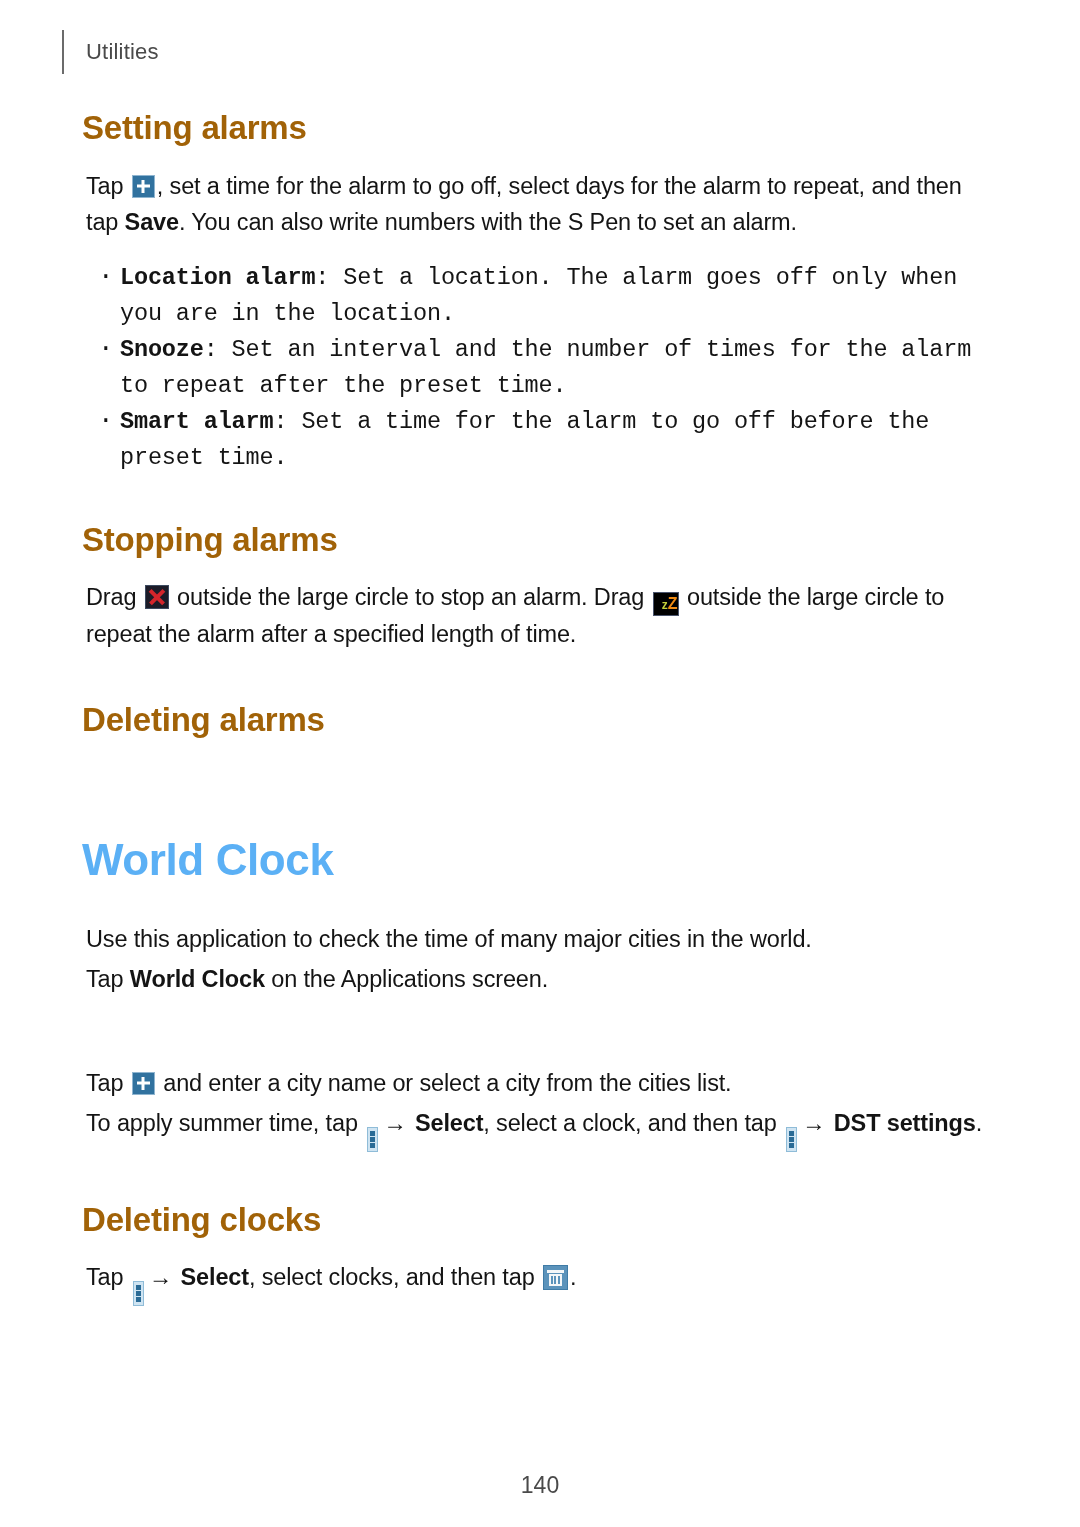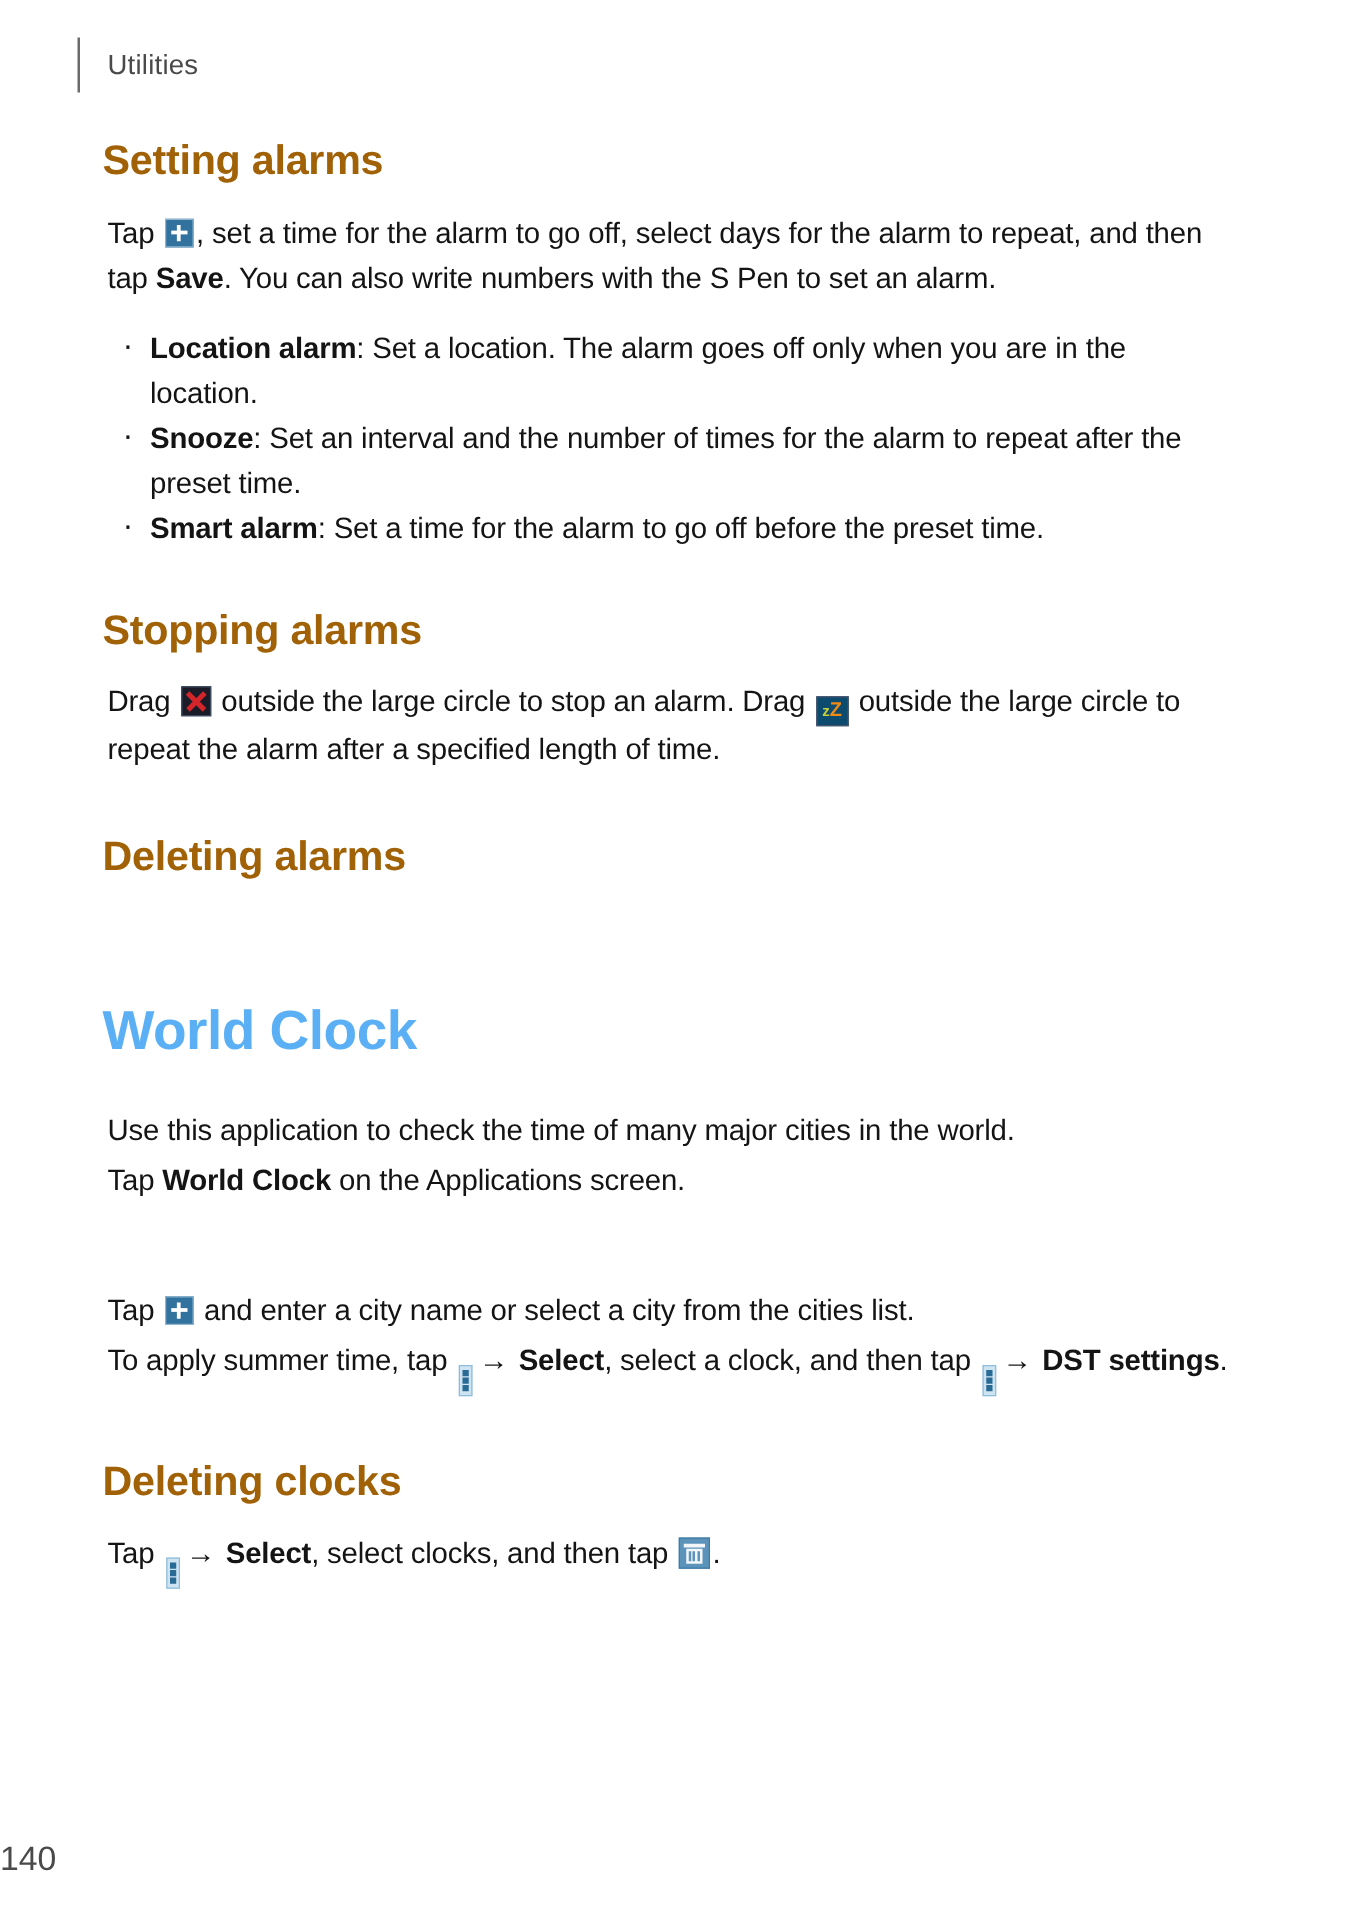--- a/index.html
+++ b/index.html
@@ -76,20 +76,21 @@
     line-height: 36px;
     margin: 4px;
     color: #141414;
     letter-spacing: -0.15px;
   }
 
   .bullets {
     margin: 0;
     padding: 0;
     list-style: none;
+    font-family: Liberation Mono, monospace;
   }
   .bullets li {
     position: relative;
     padding-left: 38px;
     font-size: 23.5px;
     line-height: 36px;
     color: #141414;
     letter-spacing: -0.15px;
   }
   .bullets li::before {
@@ -162,28 +163,28 @@
     width: 19px; height: 3.5px;
     background: #d4252b;
   }
   .icon-stop::before { transform: translate(-50%,-50%) rotate(45deg); }
   .icon-stop::after  { transform: translate(-50%,-50%) rotate(-45deg); }
 
   
   .icon-snooze {
     width: 26px;
     height: 24px;
-    background: #0c4a6e;
+    background: #000000;
     border: 1px solid #49536b;
     box-sizing: border-box;
     margin: 0 2px;
     font-family: "Liberation Sans", sans-serif;
     font-weight: bold;
     line-height: 22px;
-    text-align: center;
+    text-align: right;
     font-size: 13px;
     letter-spacing: 0px;
   }
   .icon-snooze .z1 { color: #c3cf3a; font-size: 12px; }
   .icon-snooze .z2 { color: #ef8a14; font-size: 16px; }
 
   
   .icon-menu {
     width: 11px;
     height: 25px;
@@ -237,22 +238,22 @@
   .icon-trash .can i:nth-child(1) { left: 2px; }
   .icon-trash .can i:nth-child(2) { left: 5.5px; }
   .icon-trash .can i:nth-child(3) { left: 9px; }
 
   
   .page-number {
     position: absolute;
     left: 0;
     right: 0;
     top: 1472px;
-    text-align: left;
-    font-size: 27px;
+    text-align: center;
+    font-size: 23px;
     color: #4a4a4a;
   }
 </style>
 </head>
 <body>
 
 <div class="page">
 
   <div class="header">
     <div class="header-rule"></div>

